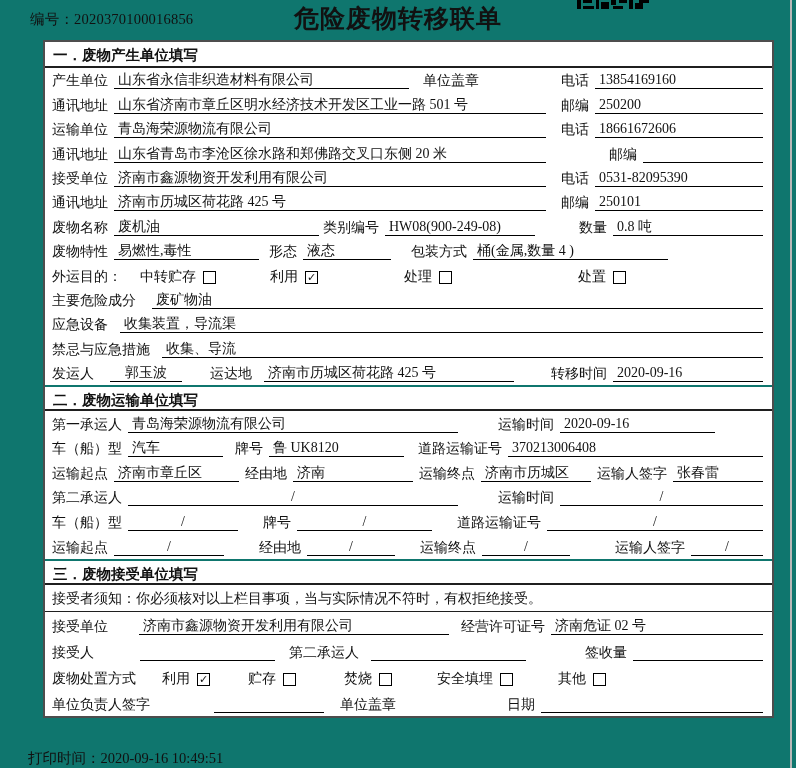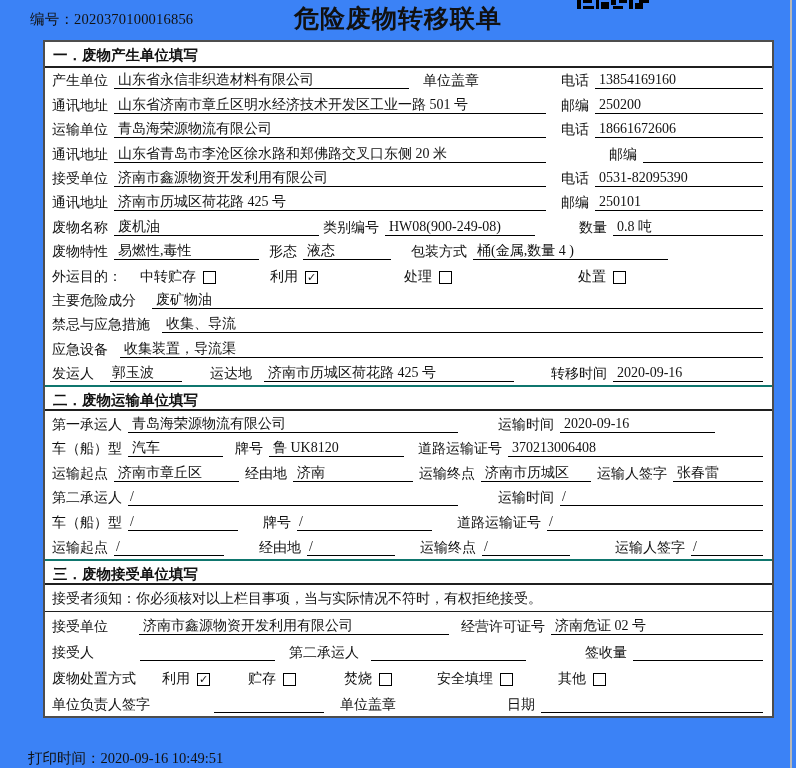--- a/index.html
+++ b/index.html
@@ -1,18 +1,18 @@
 <!DOCTYPE html>
 <html><head>
 <meta charset="utf-8">
 <style>
   * { margin:0; padding:0; box-sizing:border-box; }
   html,body { width:796px; height:768px; background:#ffffff; overflow:hidden; }
   body { font-family:"Liberation Serif","DejaVu Serif",serif; color:#111; }
-  .page { position:relative; width:796px; height:768px; background:#3b82f6; }
+  .page { position:relative; width:796px; height:768px; background:#0f766e; }
 
   .doc-no { position:absolute; left:30px; top:10px; font-size:14.5px; letter-spacing:0.2px; }
   .title { position:absolute; left:0; right:0; top:2px; text-align:center;
            font-family:"Liberation Sans","DejaVu Sans",sans-serif;
            font-weight:bold; font-size:25px; letter-spacing:1px; }
   .qr { position:absolute; left:577px; top:0; width:72px; height:9px; }
   .page-edge { position:absolute; left:790px; top:0; width:2px; height:768px; background:#b8b8b8; }
 
   .tbl { position:absolute; left:43px; top:40px; width:731px; border:2px solid #4d4d4d; background:#fff; }
 
@@ -24,21 +24,21 @@
   .row { display:flex; align-items:flex-end; height:24.4px; padding:0 9px 3px 7px;
          font-size:14px; line-height:17px; white-space:nowrap; }
   .row.h2 { height:24.6px; }
   .row.h3 { height:26.2px; }
   .note { height:27px; padding:5px 8px 4px 7px; border-bottom:1.5px solid #1f1f1f;
           font-size:14px; line-height:17px; }
 
   .lbl { white-space:nowrap; margin-right:6px; }
   .val { border-bottom:1px solid #000; padding:0 2px 0 4px; white-space:nowrap;
          overflow:visible; min-height:1px; }
-  .ctr { text-align:left; padding-left:2px; }
+  .ctr { text-align:center; padding-left:2px; }
   .fill { flex:1 1 auto; }
   .rgroup { margin-left:auto; display:flex; align-items:flex-end; }
 
   .opt { display:flex; align-items:flex-end; }
   .opt-lbl { margin-right:7px; }
   .box { display:inline-block; width:13px; height:13px; border:1px solid #000;
          font-size:11px; line-height:12px; text-align:center; margin-bottom:1px;
          font-family:"DejaVu Sans",sans-serif; }
 
   .print-time { position:absolute; left:28px; top:749px; font-size:14.5px; }
@@ -178,27 +178,27 @@
         <span class="box"></span>
       </span>
     </div>
 
     <div class="row">
       <span class="lbl">主要危险成分</span>
       <span class="val fill ml10">废矿物油</span>
     </div>
 
     <div class="row">
+      <span class="lbl">应急设备</span>
+      <span class="val fill ml6">收集装置，导流渠</span>
+    </div>
+
+    <div class="row">
       <span class="lbl">禁忌与应急措施</span>
       <span class="val fill ml6">收集、导流</span>
-    </div>
-
-    <div class="row">
-      <span class="lbl">应急设备</span>
-      <span class="val fill ml6">收集装置，导流渠</span>
     </div>
 
     <div class="row">
       <span class="lbl">发运人</span>
       <span class="val w72 ctr ml10">郭玉波</span>
       <span class="lbl ml28">运达地</span>
       <span class="val w250 ml6">济南市历城区荷花路 425 号</span>
       <span class="rgroup">
         <span class="lbl">转移时间</span>
         <span class="val w150">2020-09-16</span>

